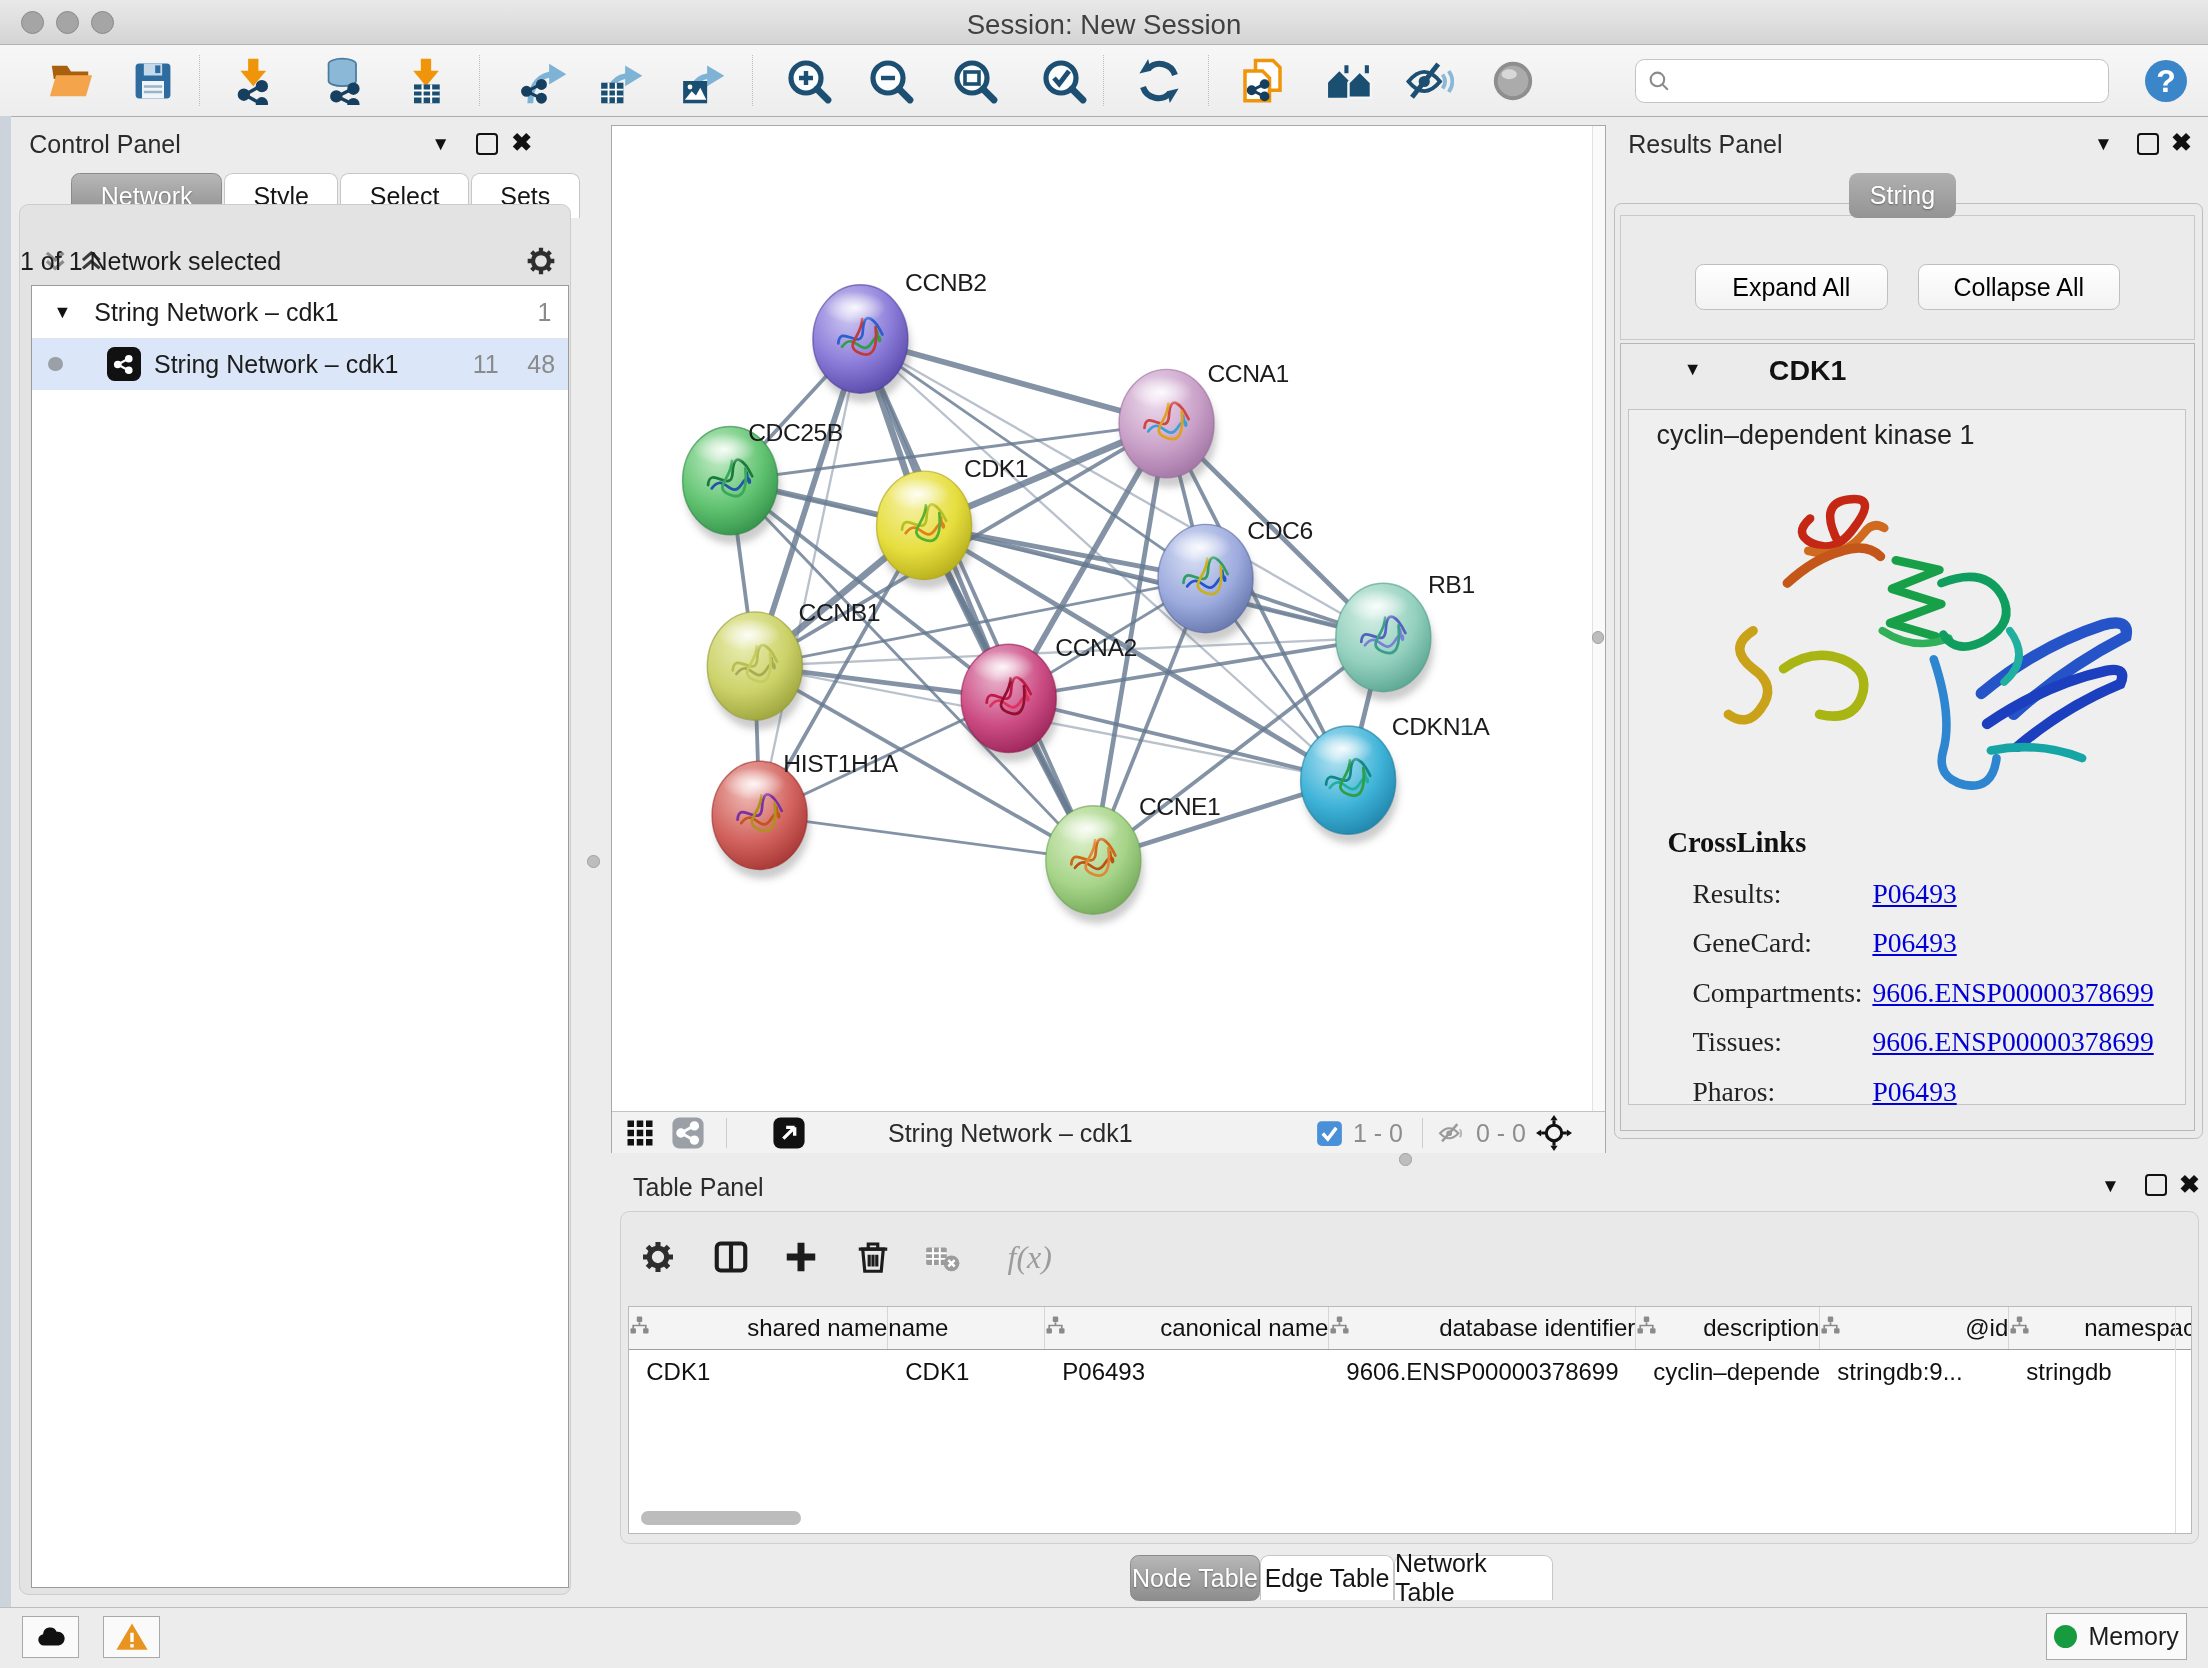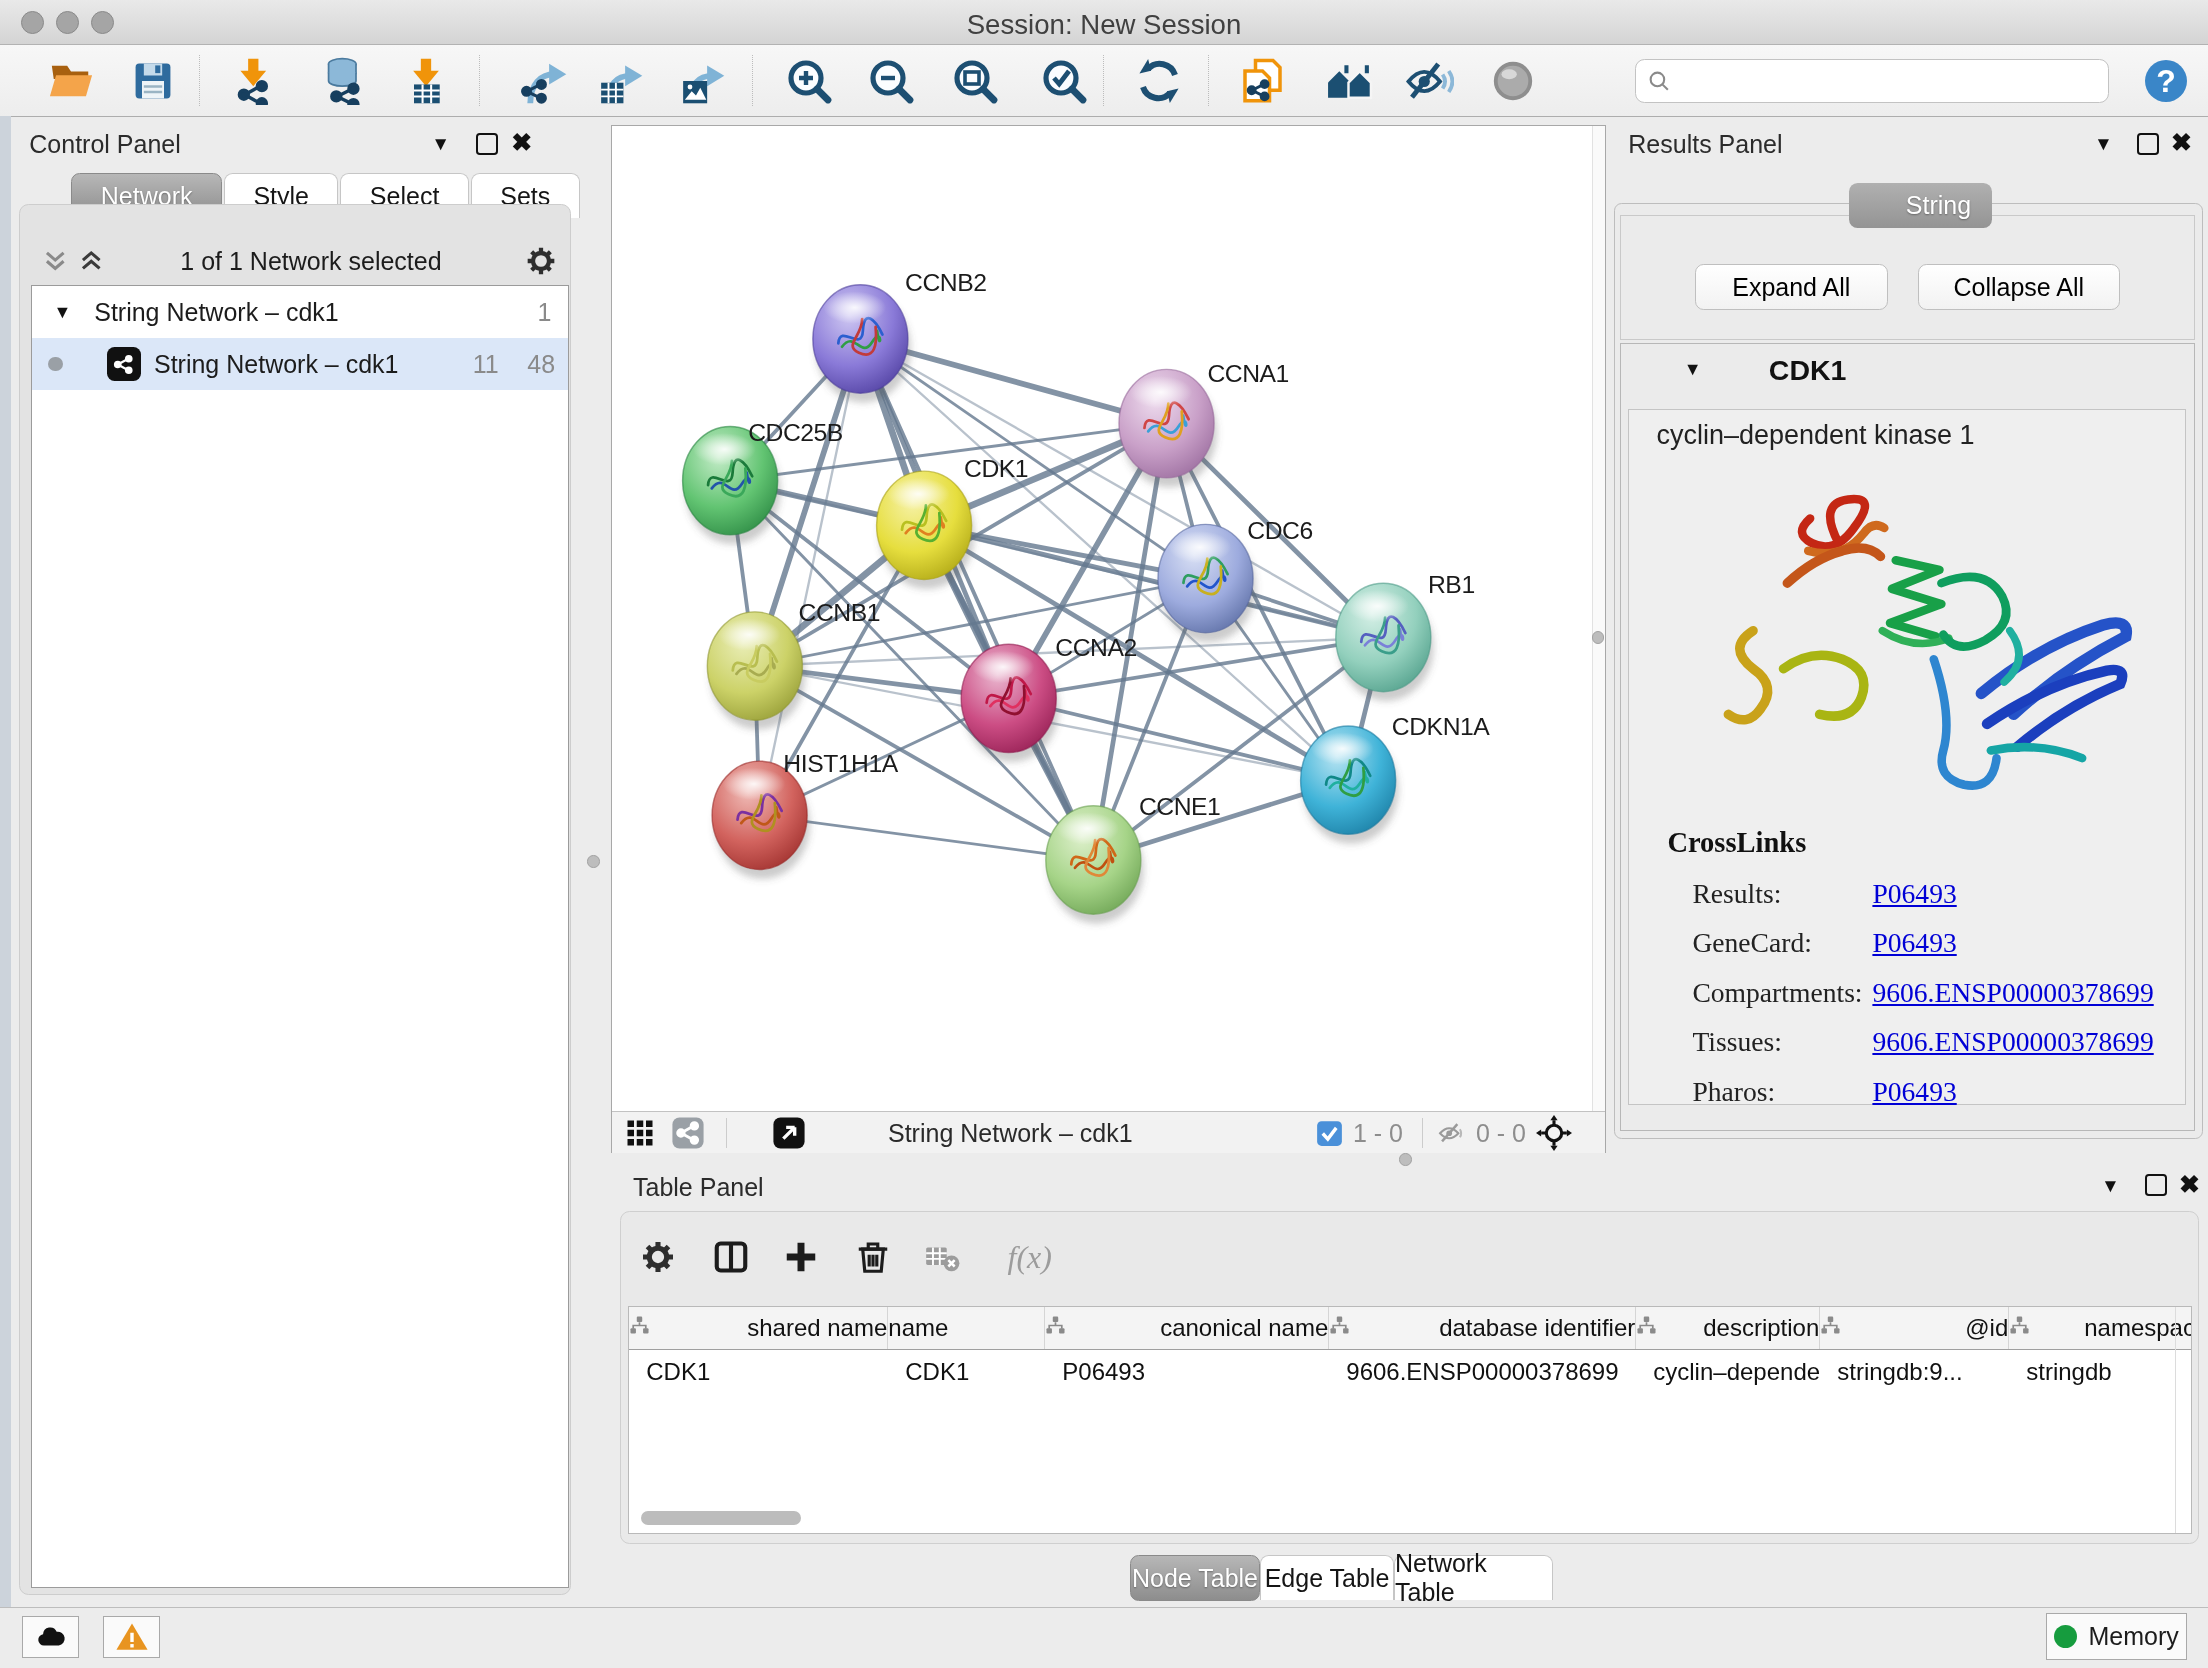--- a/index.html
+++ b/index.html
@@ -38,21 +38,21 @@
   #canvas{position:absolute;left:611px;top:125px;width:995px;height:1028px;background:#fff;border:1px solid #a8a8a8;box-sizing:border-box;}
   #net{position:absolute;left:0;top:0;}
   .cv-strip{position:absolute;right:0;top:0;width:12.4px;height:985px;background:#fafafa;border-left:1px solid #e2e2e2;}
   .canvas-toolbar{position:absolute;left:0;top:985px;width:100%;height:41px;background:#f2f2f2;border-top:1px solid #c2c2c2;}
   .cv-sep{position:absolute;top:5.7px;height:30px;border-left:1px solid #cccccc;}
   .cv-text{position:absolute;top:6.7px;font-size:25px;color:#2a2a2a;}
   .cv-gray{color:#8d8d8d;}
   .split-dot{position:absolute;width:10.5px;height:10.5px;border-radius:50%;background:#bdbdbd;border:1px solid #a2a2a2;}
   
   #results-panel{position:absolute;left:1614px;top:122px;width:590px;height:1037px;}
-  .rp-tab{position:absolute;left:235px;top:61px;width:107px;height:45px;background:linear-gradient(#b0b0b0,#949494);border-radius:8.6px;color:#fff;font-size:25px;display:flex;align-items:center;justify-content:center;text-shadow:0 1px 1.9px rgba(0,0,0,.35);z-index:3;padding-left:36px;}
+  .rp-tab{position:absolute;left:235px;top:51px;width:107px;height:45px;background:linear-gradient(#b0b0b0,#949494);border-radius:8.6px;color:#fff;font-size:25px;display:flex;align-items:center;justify-content:center;text-shadow:0 1px 1.9px rgba(0,0,0,.35);z-index:3;}
   .rp-outer{position:absolute;left:0;top:81px;width:587px;height:934px;background:#ebebeb;border:1px solid #bdbdbd;border-radius:7.6px;}
   .rp-btnbox{position:absolute;left:4.8px;top:11.4px;width:575px;height:125px;border:1px solid #c9c9c9;background:#ebebeb;box-sizing:border-box;}
   .rp-btn{position:absolute;height:46px;background:linear-gradient(#ffffff,#f2f2f2);border:1px solid #bfbfbf;border-radius:8.6px;font-size:25px;font-family:"Liberation Sans",sans-serif;display:flex;align-items:center;justify-content:center;}
   .rp-content{position:absolute;left:4.8px;top:139px;width:575px;height:788px;border:1px solid #b7b7b7;background:#ebebeb;box-sizing:border-box;}
   .rp-entry-header{position:absolute;left:0;top:9.5px;width:100%;height:38px;}
   .rp-name{font-size:28.5px;font-weight:bold;color:#111;}
   .rp-descbox{position:absolute;left:7.6px;top:65px;width:558px;height:696px;border:1px solid #c4c4c4;background:#efefef;box-sizing:border-box;}
   .rp-desc{position:absolute;left:27px;top:9.5px;font-size:27px;color:#222;}
   .xl-title{position:absolute;left:38px;top:417px;font-family:"Liberation Serif",serif;font-weight:bold;font-size:28.5px;color:#111;}
   .xl-row{position:absolute;left:0;width:100%;height:38px;font-family:"Liberation Serif",serif;font-size:27.6px;}
@@ -278,21 +278,21 @@
         <svg style="position:absolute;left:21px;top:3.8px" width="28.5" height="28.5" viewBox="0 0 24 24">
             <g fill="none" stroke="#8a8a8a" stroke-width="2.6">
               <path d="M5 5l7 6 7-6M5 12l7 6 7-6"></path>
             </g>
           </svg>
         <svg style="position:absolute;left:57px;top:3.8px" width="28.5" height="28.5" viewBox="0 0 24 24">
             <g fill="none" stroke="#3a3a3a" stroke-width="2.6">
               <path d="M5 11l7-6 7 6M5 18l7-6 7 6"></path>
             </g>
           </svg>
-        <div style="position:absolute;left:16px;top:3.8px;width:100%;text-align:center;font-size:25px">1 of 1 Network selected</div>
+        <div style="position:absolute;left:0;top:3.8px;width:100%;font-size:25px">1 of 1 Network selected</div>
         <svg style="position:absolute;right:13.3px;top:1.9px" width="32" height="32" viewBox="0 0 24 24">
             <g stroke="#2e2e2e" stroke-width="3.2" fill="none">
               <circle cx="12" cy="12" r="6"></circle>
               <path d="M12 2v4M12 18v4M2 12h4M18 12h4M5 5l2.8 2.8M16.2 16.2L19 19M5 19l2.8-2.8M16.2 7.8L19 5"></path>
             </g>
           </svg>
       </div>
       <div class="cp-list">
         <div class="cp-row" style="top:0;background:#fff">
           <span class="tree-tri" style="margin-left:21px">▼</span>

